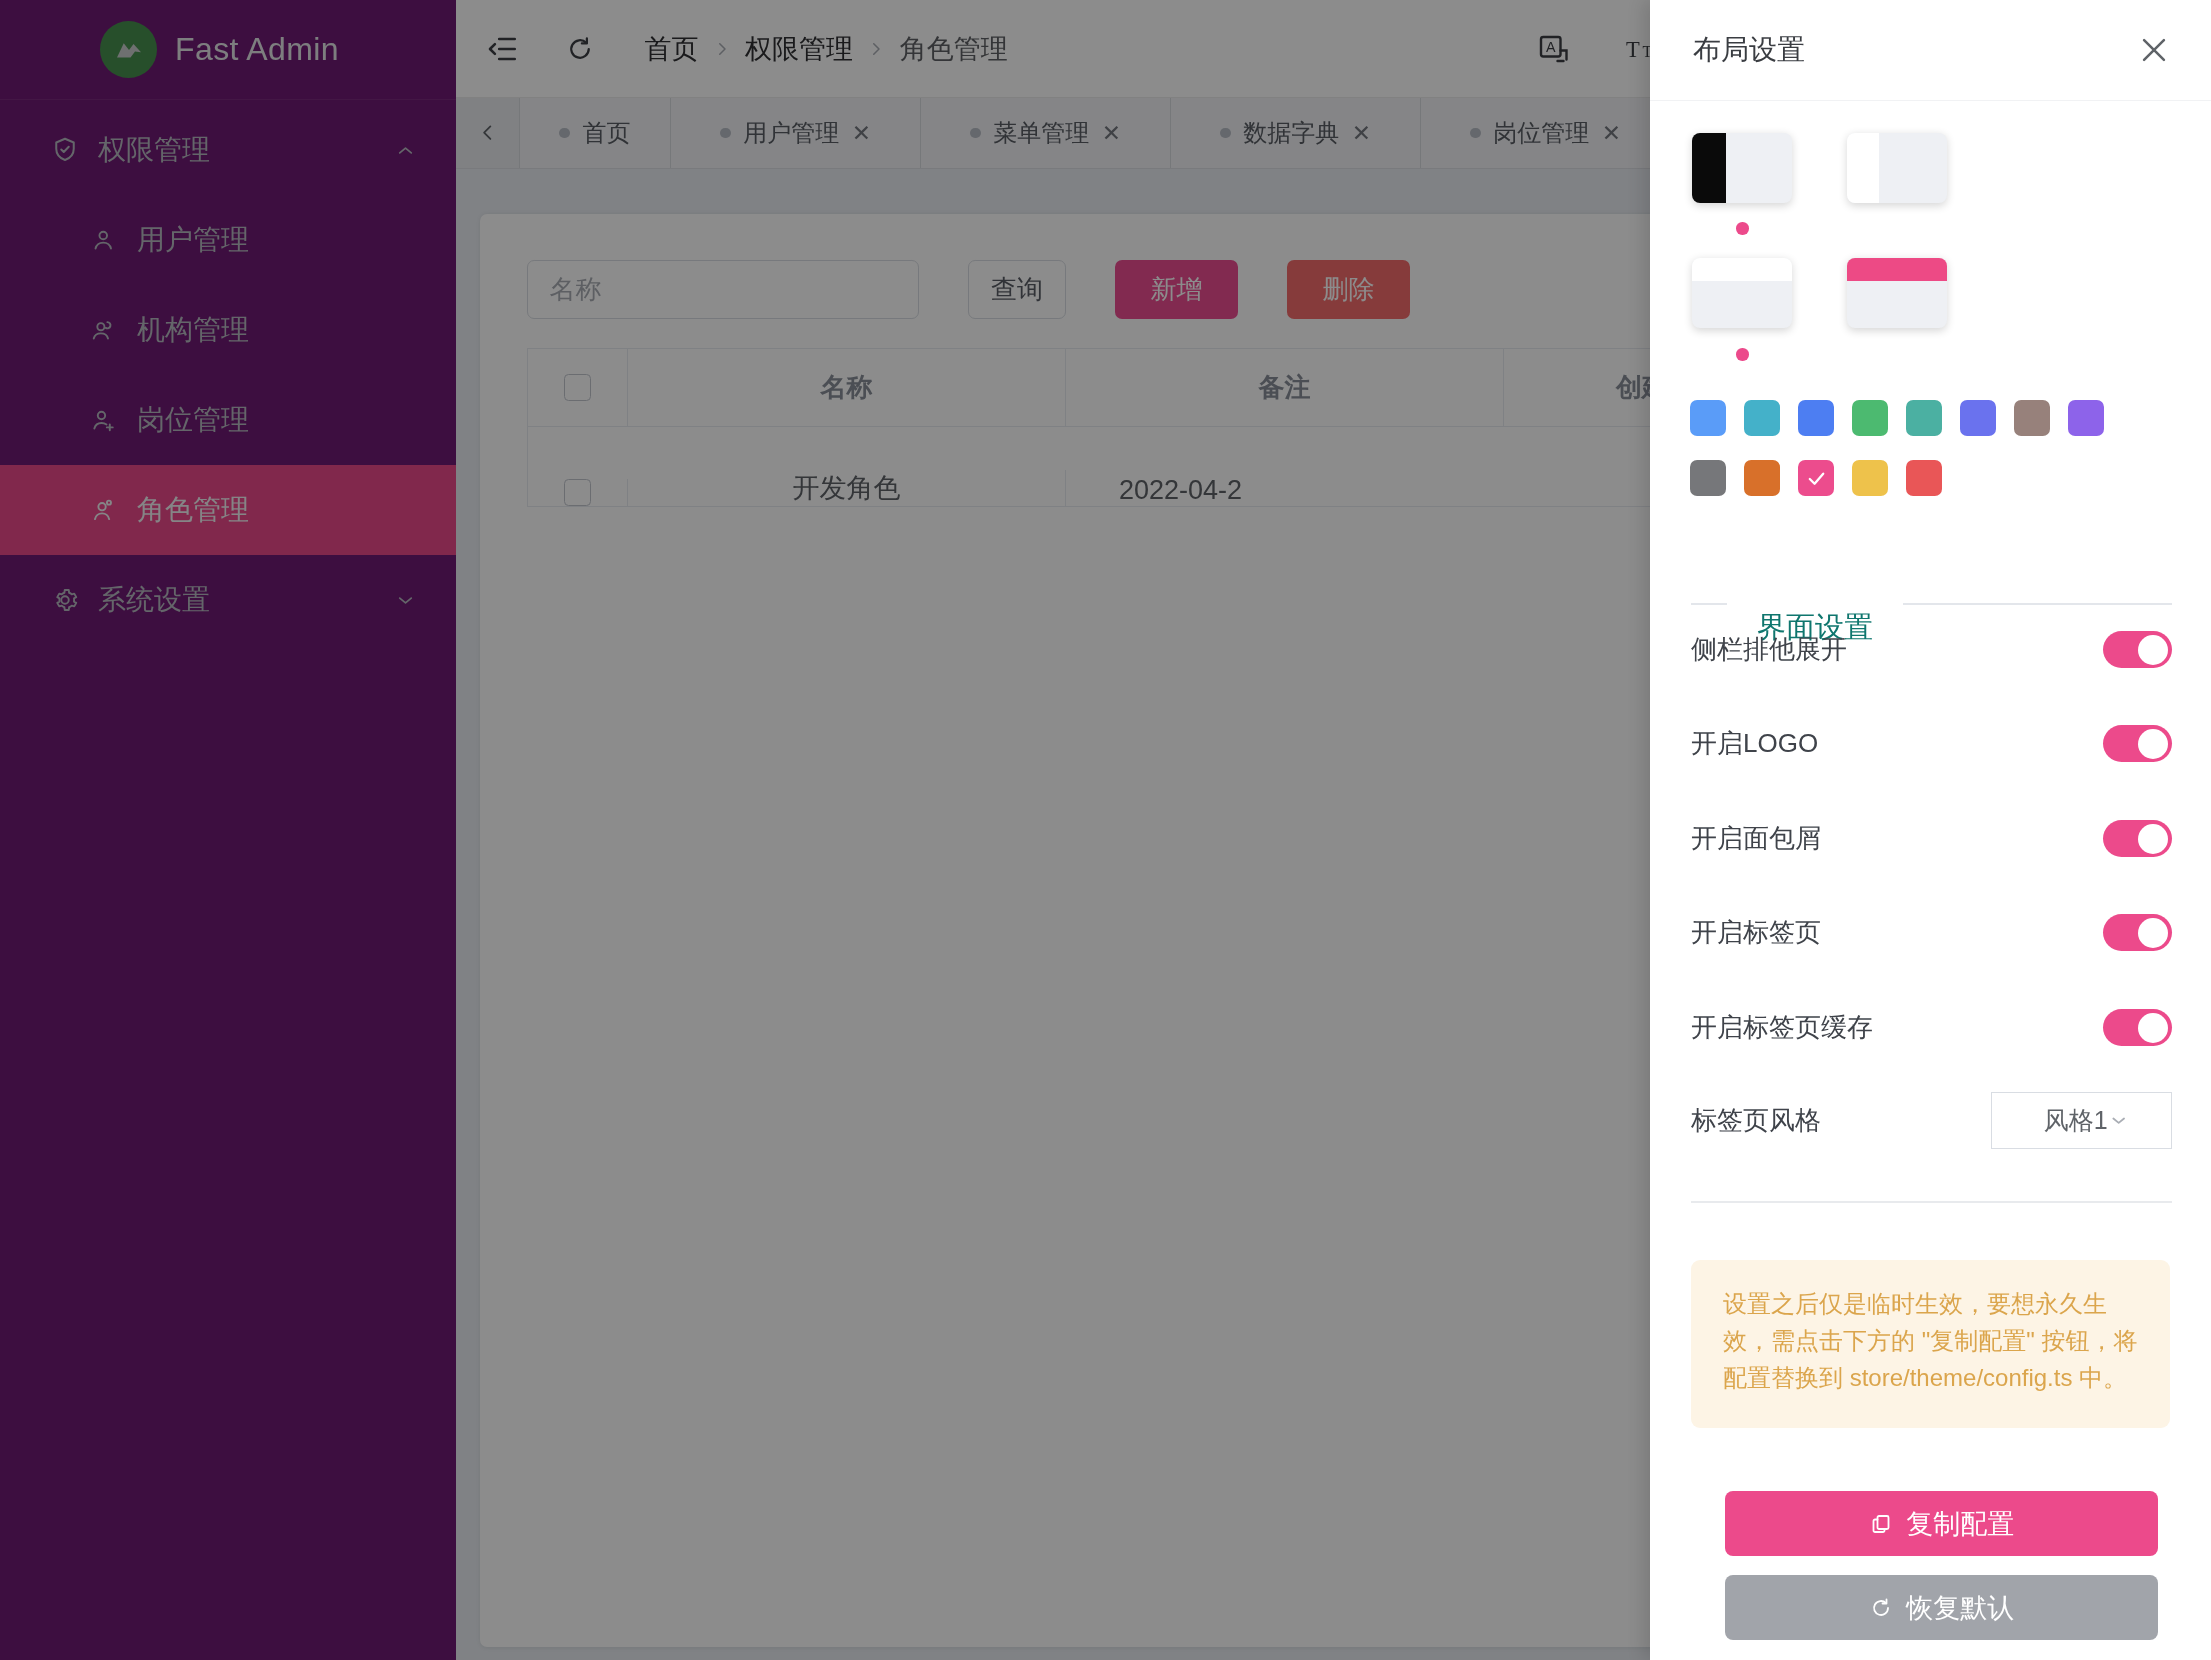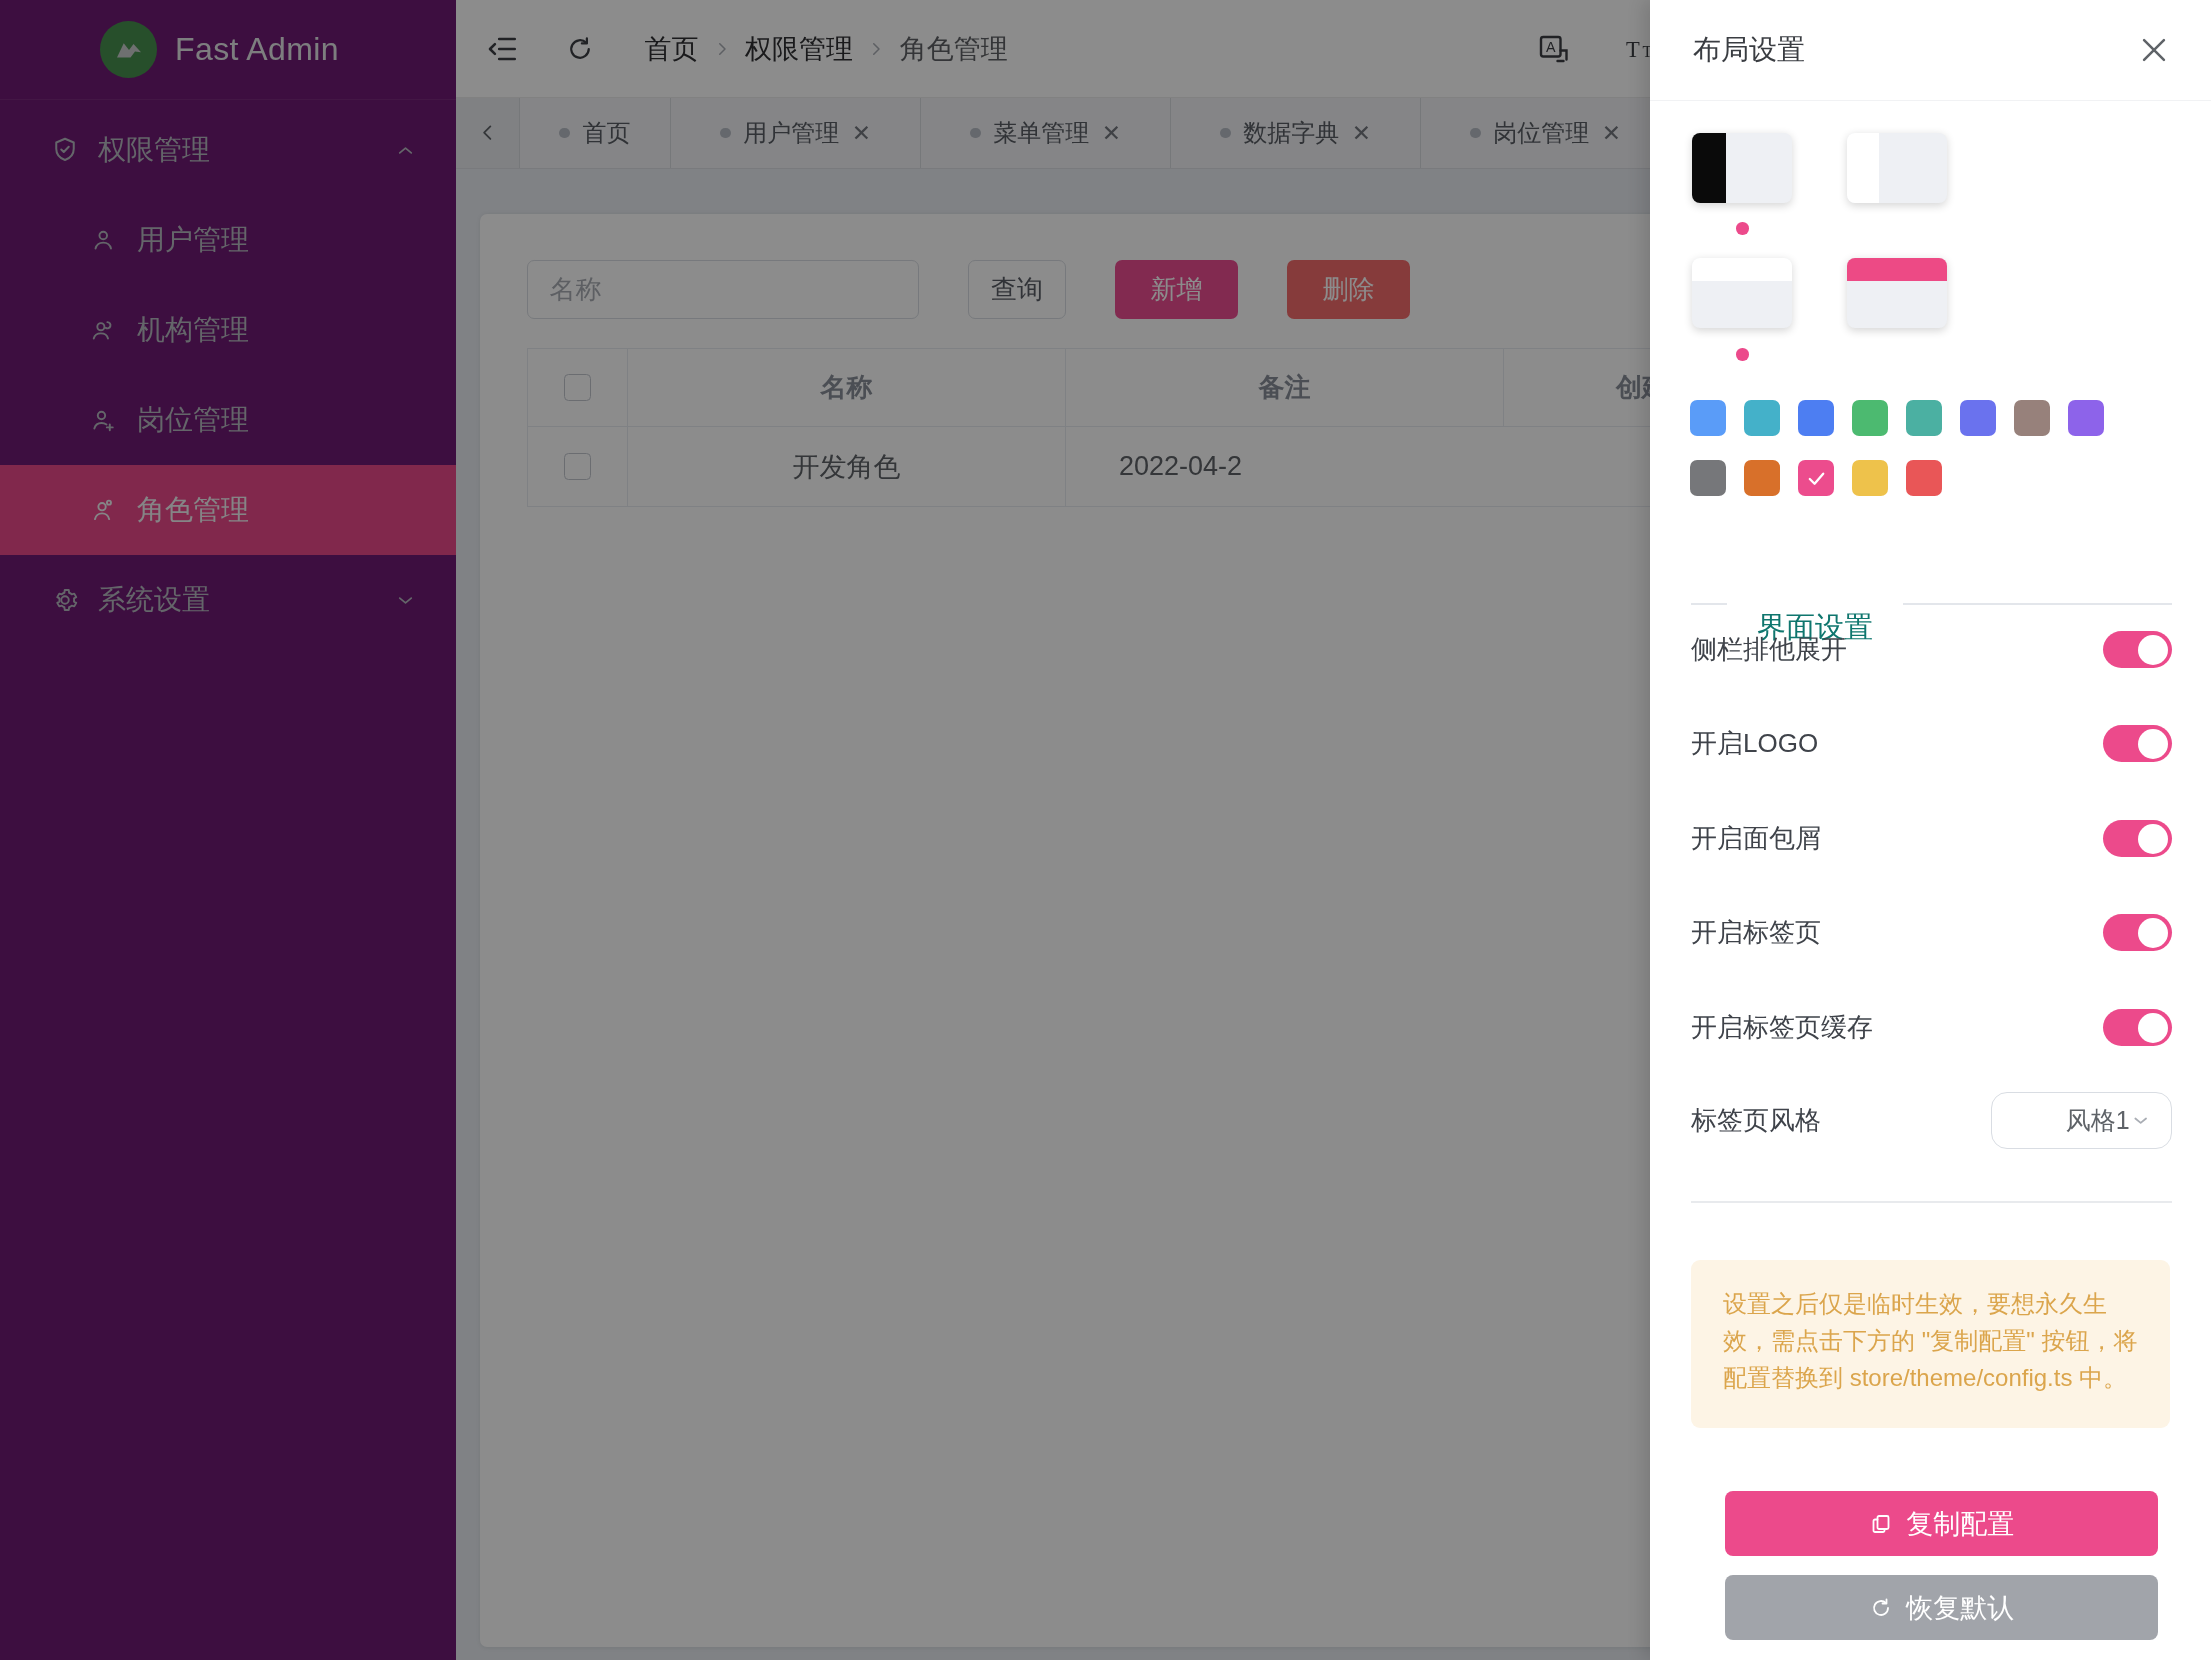--- a/index.html
+++ b/index.html
@@ -46,21 +46,21 @@
   .search-input { width:392px; height:59px; border:1.8px solid #d9dde3; border-radius:7.1px; font-size:26px; color:#303134; padding:0 21.4px; background:#fff; outline:none; font-family:inherit; }
   .search-input::placeholder { color:#a9adb4; }
   .btn { height:59px; border:none; border-radius:7.1px; font-size:26px; display:flex; align-items:center; justify-content:center; cursor:pointer; font-family:inherit; }
   .btn-plain { width:98px; background:#fff; border:1.8px solid #d9dde3; color:#5a5e66; margin-left:49px; }
   .btn-pink { width:123px; background:#ed4d92; color:#fff; margin-left:49px; }
   .btn-red { width:123px; background:#f56c6c; color:#fff; margin-left:49px; }
 
   .tbl { position:absolute; left:47px; top:134px; width:1617px; border-top:0.9px solid #e8ebf0; border-left:0.9px solid #e8ebf0; }
   .tbl-row { position:relative; display:flex; border-bottom:0.9px solid #e8ebf0; }
   .tbl-head { height:78px; }
-  .tbl-body { height:80px; }
+  .tbl-body { height:80px;align-items:flex-end; }
   .tbl-cell { display:flex; align-items:center; justify-content:center; border-right:0.9px solid #e8ebf0; font-size:27px; color:#5f6368; }
   .tbl-head .tbl-cell { font-weight:700; font-size:26px; color:#898f99; }
   .c0 { width:100px; } .c1 { width:438px; } .c2 { width:438px; } .c3 { width:639px; justify-content:flex-start; }
   .tbl-head .c3 { padding-left:112px; }
   .tbl-body .c3 { padding-left:53px; }
   .checkbox { width:27px; height:27px; border:1.8px solid #c3c7ce; border-radius:4.5px; background:#fff; cursor:pointer; }
 
   .pager { position:absolute; left:0; top:378px; width:1617px; display:flex; align-items:center; justify-content:flex-end; }
   .pager-total { font-size:26px; color:#5f6368; }
   .page-size-select { width:267px; height:59px; border:1.8px solid #d9dde3; border-radius:7.1px; margin-left:34px; display:flex; align-items:center; justify-content:center; gap:23px; font-size:26px; color:#5f6368; background:#fff; cursor:pointer; }
@@ -87,21 +87,21 @@
   .divider { position:absolute; left:41px; right:39px; display:flex; align-items:center; }
   .divider .dl { height:1.8px; background:#e3e6eb; }
   .divider .dl.short { width:36px; }
   .divider .dl.long { flex:1; }
   .divider .dtext { font-size:29px; color:#0f766e; padding:0 30px; white-space:nowrap;margin-top:48px; }
 
   .setting-row { position:absolute; left:41px; right:39px; display:flex; align-items:center; justify-content:space-between; }
   .setting-label { font-size:26px; color:#3f434a; }
   .switch { width:69px; height:37px; border-radius:18.7px; background:#ec4a8b; position:relative; cursor:pointer; flex:0 0 auto; }
   .switch .knob { position:absolute; right:3.6px; top:3.6px; width:30px; height:30px; border-radius:50%; background:#fff; }
-  .style-select { width:181px; height:57px; border:1.8px solid #d9dde3; border-radius:16px; display:flex; align-items:center; justify-content:flex-end; padding:0 20px 0 30px; font-size:25px; color:#5f6368; cursor:pointer; background:#fff; }
+  .style-select { width:181px; height:57px; border:1.8px solid #d9dde3; border-radius:0; display:flex; align-items:center; justify-content:center; padding:0 20px 0 30px; font-size:25px; color:#5f6368; cursor:pointer; background:#fff; }
   .style-select svg { width:21.4px; height:21.4px; color:#a9adb4; }
 
   .hr2 { position:absolute; left:41px; right:39px; top:1201px; height:1.8px; background:#e8eaed; }
 
   .notice { position:absolute; left:41px; top:1260px; width:479px; min-height:168px; background:#fdf4e5; border-radius:9px; padding:25px 32px; font-size:24px; line-height:37px; color:#dba54c; }
 
   .drawer-btn { position:absolute; left:75px; width:433px; height:65px; border:none; border-radius:8px; display:flex; align-items:center; justify-content:center; gap:13.4px; font-size:27px; color:#fff; cursor:pointer; font-family:inherit; }
   .drawer-btn svg { width:24px; height:24px; }
   .btn-copy { top:1491px; background:#ec4a8b; }
   .btn-reset { top:1575px; background:#a1a4aa; }

